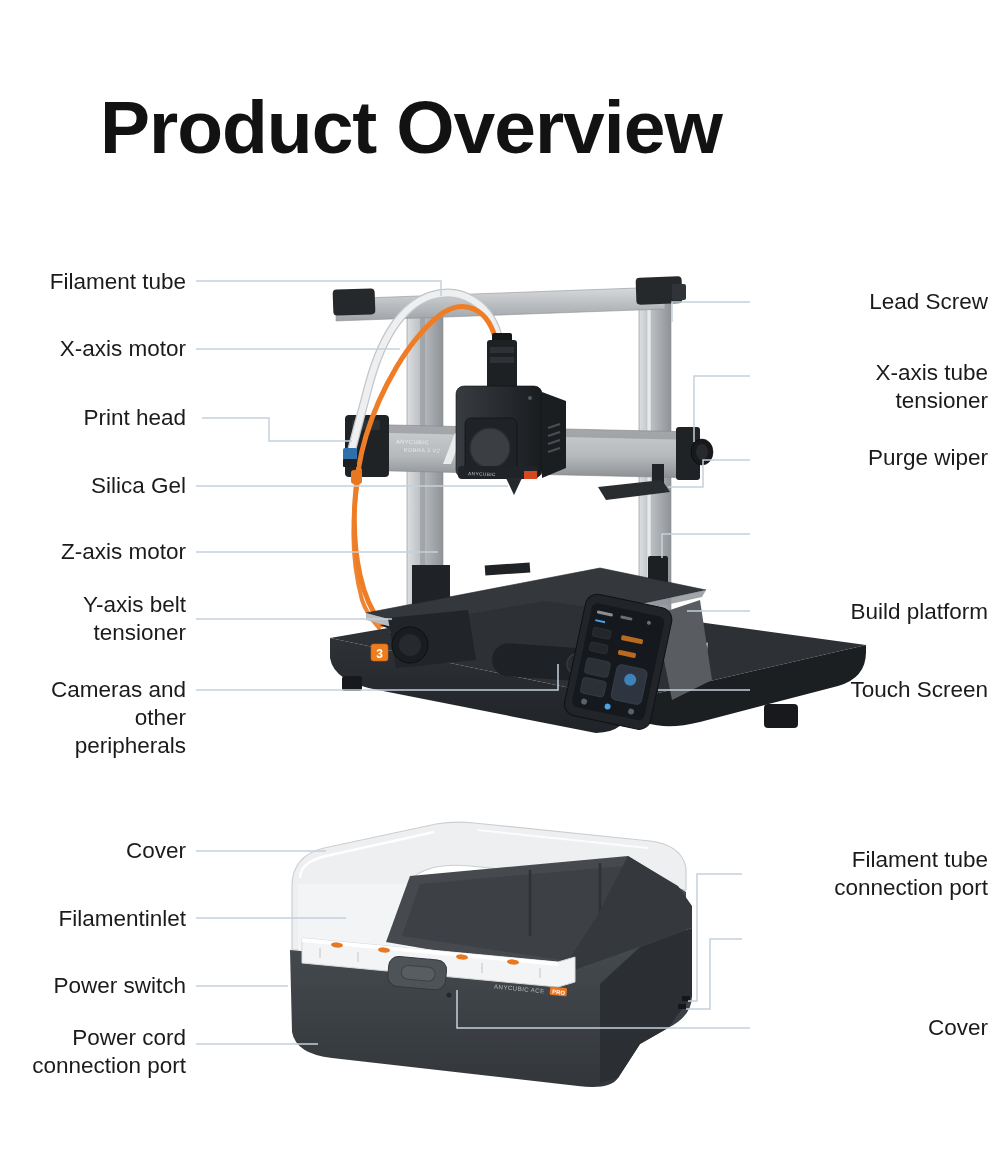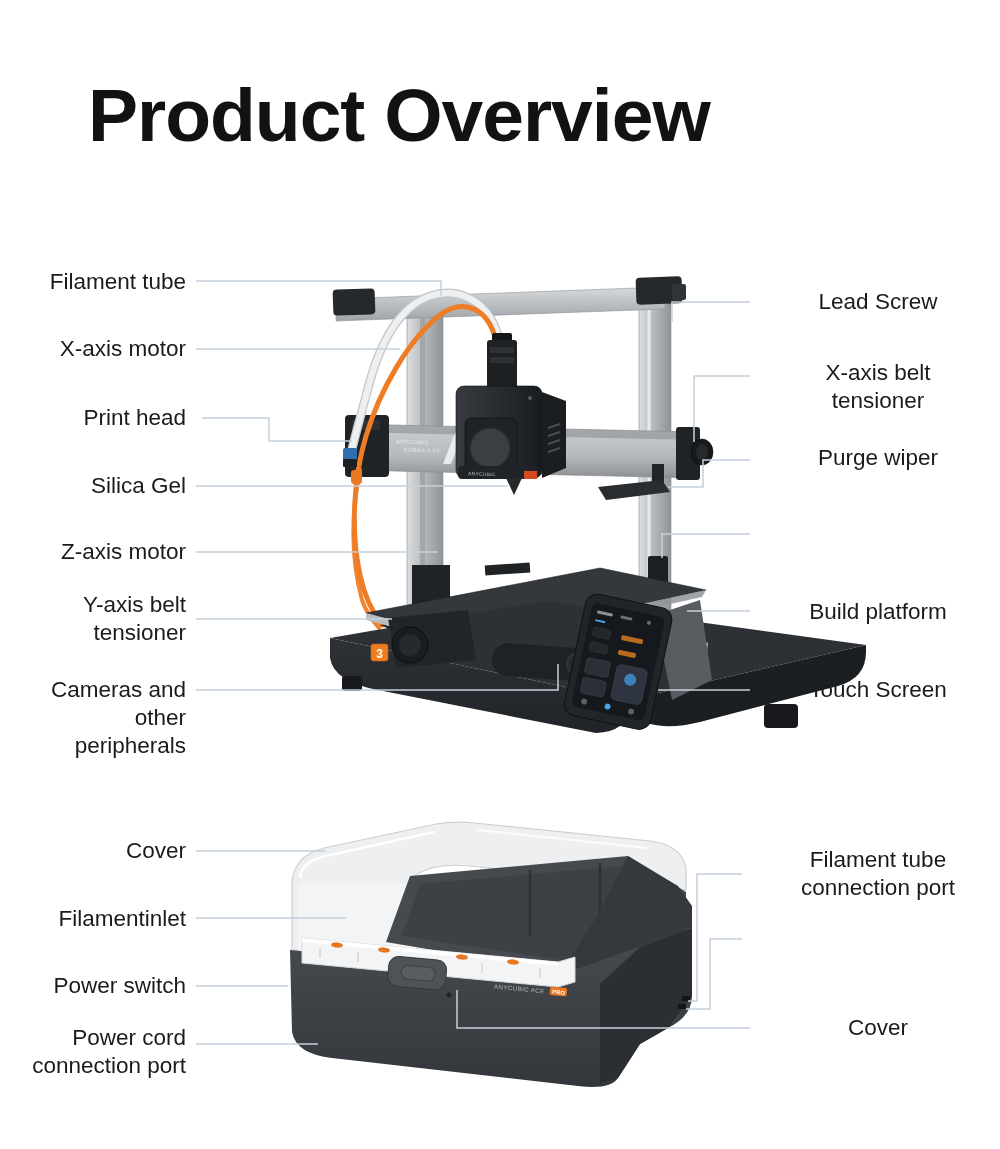--- a/index.html
+++ b/index.html
@@ -1,24 +1,24 @@
 <!DOCTYPE html>
 <html><head>
 <meta charset="utf-8">
 <style>
   html,body{margin:0;padding:0;background:#ffffff;}
   .canvas{position:relative;width:1000px;height:1149px;background:#ffffff;overflow:hidden;
           font-family:"Liberation Sans", sans-serif;}
-  .title{position:absolute;left:88px;top:72px;margin:0;font-size:75px;font-weight:700;
+  .title{position:absolute;left:88px;top:72px;margin:12px;font-size:75px;font-weight:700;
          color:#121212;letter-spacing:-1px;white-space:nowrap;}
   .art{position:absolute;left:0;top:0;width:1000px;height:1149px;}
   .label{position:absolute;font-size:22.5px;line-height:28px;color:#1b1b1d;
          white-space:pre-line;}
   .label.left{right:814px;text-align:right;width:260px;}
-  .label.right{left:768px;text-align:center;width:220px;}
+  .label.right{left:768px;text-align:right;width:220px;}
 </style>
 </head>
 <body>
 
 <div class="canvas">
 
   <h1 class="title">Product Overview</h1>
 
   <svg class="art" viewBox="0 0 1000 1149" xmlns="http://www.w3.org/2000/svg">
     <defs>
@@ -253,21 +253,21 @@
   <div class="label left" style="top:404px">Print head</div>
   <div class="label left" style="top:472px">Silica Gel</div>
   <div class="label left" style="top:538px">Z-axis motor</div>
   <div class="label left" style="top:591px">Y-axis belt
 tensioner</div>
   <div class="label left" style="top:676px">Cameras and
 other
 peripherals</div>
 
   <div class="label right" style="top:288px">Lead Screw</div>
-  <div class="label right" style="top:359px">X-axis belt
+  <div class="label right" style="top:359px">X-axis tube
 tensioner</div>
   <div class="label right" style="top:444px">Purge wiper</div>
   <div class="label right" style="top:676px">Touch Screen</div>
   <div class="label right" style="top:598px">Build platform</div>
 
   <div class="label left" style="top:837px">Cover</div>
   <div class="label left" style="top:905px">Filamentinlet</div>
   <div class="label left" style="top:972px">Power switch</div>
   <div class="label left" style="top:1024px">Power cord
 connection port</div>

